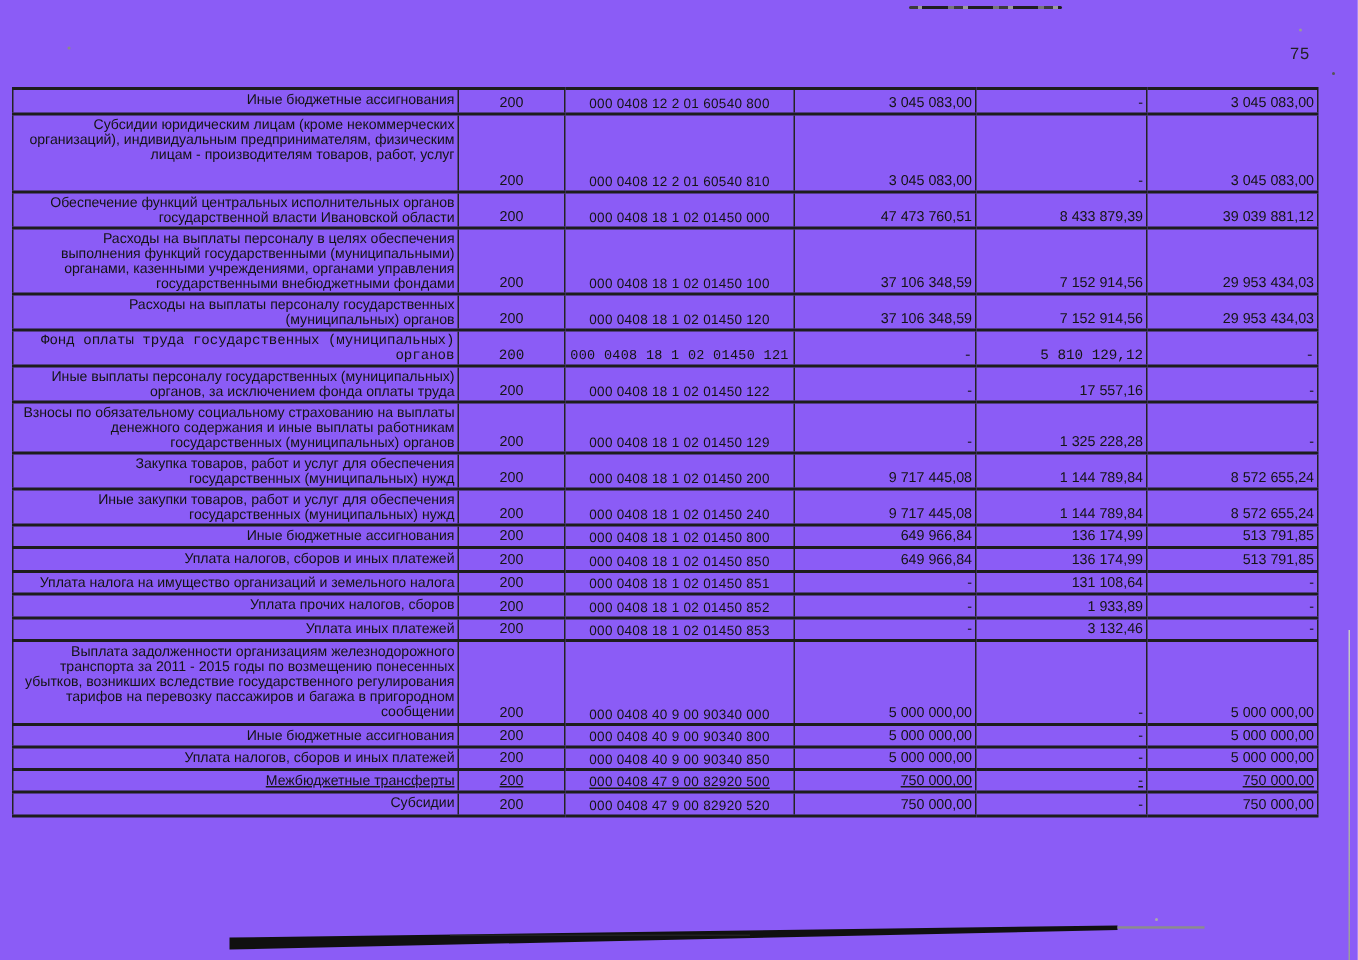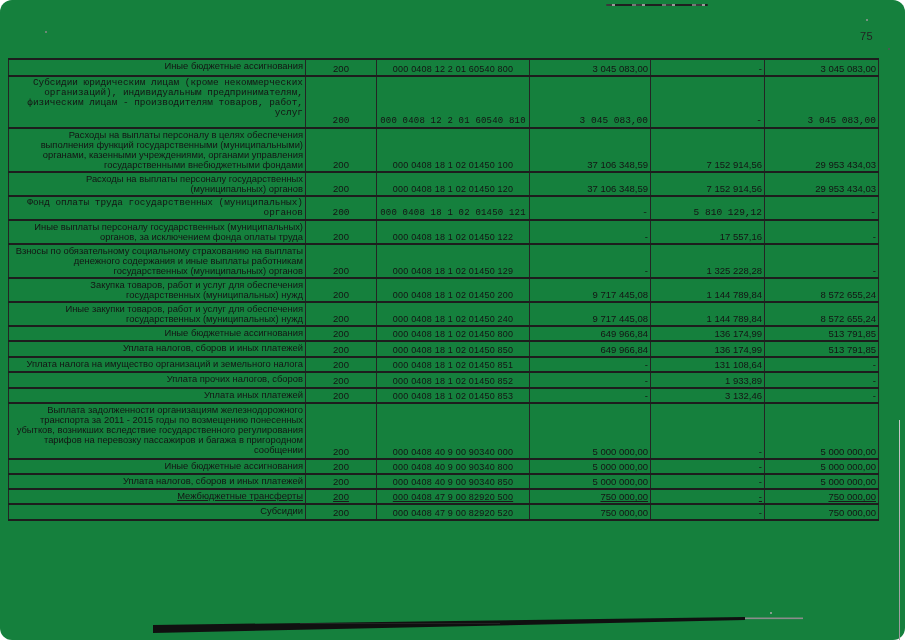--- a/index.html
+++ b/index.html
@@ -4,21 +4,21 @@
 <style>
   html,body{margin:0;padding:0;}
   body{
     width:905px;height:640px;
     background:#ffffff;
     font-family:"Liberation Sans", sans-serif;
     color:#1a1a1a;
     position:relative;
     overflow:hidden;
   }
-  .page{position:absolute;left:0;top:0;width:905px;height:640px;background:#15803d;border-radius:12px;}
+  .page{position:absolute;left:0;top:0;width:905px;height:640px;background:#8b5cf6;}
   
   .page-number{
     position:absolute;left:860px;top:30px;
     font-size:11px;color:#222;letter-spacing:0.5px;
   }
   
   .top-dash-line{
     position:absolute;left:606px;top:4px;width:102px;height:2px;
     background:repeating-linear-gradient(90deg,#3a3a3a 0 6px,#9a9a9a 6px 9px,#1f1f1f 9px 26px,#777 26px 30px);
     border-radius:1px;
@@ -91,27 +91,35 @@
     </colgroup>
     <tbody>
         <tr style="height: 17px;">
           <td class="td-label">Иные бюджетные ассигнования</td>
           <td class="td-grp">200</td>
           <td class="td-code">000 0408 12 2 01 60540 800</td>
           <td class="td-num">3 045 083,00</td>
           <td class="td-num">-</td>
           <td class="td-num">3 045 083,00</td>
         </tr>
-        <tr style="height: 52px; font-family: Liberation Mono, monospace;">
+        <tr style="height: 52px;">
           <td class="td-label">Субсидии юридическим лицам (кроме некоммерческих организаций), индивидуальным предпринимателям, физическим лицам - производителям товаров, работ, услуг</td>
           <td class="td-grp">200</td>
           <td class="td-code">000 0408 12 2 01 60540 810</td>
           <td class="td-num">3 045 083,00</td>
           <td class="td-num">-</td>
           <td class="td-num">3 045 083,00</td>
+        </tr>
+        <tr style="height: 19px;">
+          <td class="td-label">Обеспечение функций центральных исполнительных органов государственной власти Ивановской области</td>
+          <td class="td-grp">200</td>
+          <td class="td-code">000 0408 18 1 02 01450 000</td>
+          <td class="td-num">47 473 760,51</td>
+          <td class="td-num">8 433 879,39</td>
+          <td class="td-num">39 039 881,12</td>
         </tr>
         <tr style="height: 41px;">
           <td class="td-label">Расходы на выплаты персоналу в целях обеспечения выполнения функций государственными (муниципальными) органами, казенными учреждениями, органами управления государственными внебюджетными фондами</td>
           <td class="td-grp">200</td>
           <td class="td-code">000 0408 18 1 02 01450 100</td>
           <td class="td-num">37 106 348,59</td>
           <td class="td-num">7 152 914,56</td>
           <td class="td-num">29 953 434,03</td>
         </tr>
         <tr style="height: 22px;">

